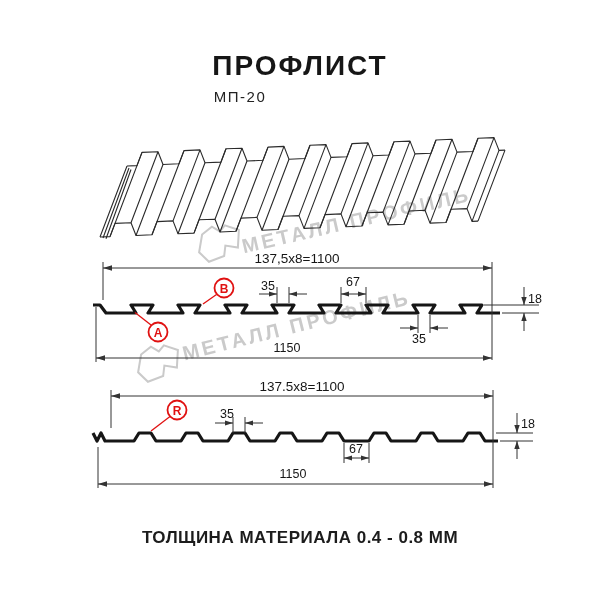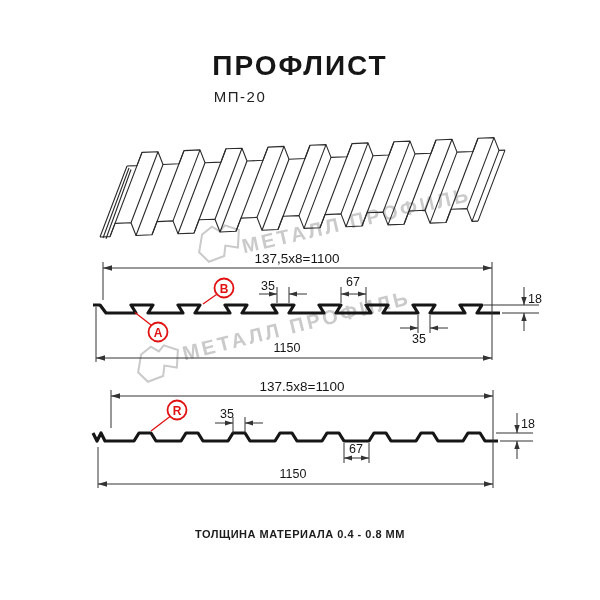--- a/index.html
+++ b/index.html
@@ -10,21 +10,21 @@
   .page-title{
     position:absolute;top:50px;left:0;width:600px;text-align:center;
     font-size:28px;font-weight:700;letter-spacing:2px;color:#161616;
   }
   .page-subtitle{
     position:absolute;top:88px;left:0;width:480px;text-align:center;
     font-size:15px;font-weight:500;letter-spacing:1.5px;color:#222;
   }
   .footer-note{
     position:absolute;top:528px;left:0;width:600px;text-align:center;
-    font-size:11px;font-weight:600;letter-spacing:0.5px;color:#1c1c1c;
+    font-size:17px;font-weight:600;letter-spacing:0.5px;color:#1c1c1c;
   }
   svg{position:absolute;left:0;top:0;}
   text.dim{font-family:"Liberation Sans",sans-serif;font-size:12.5px;fill:#161616;}
   text.formula{font-family:"Liberation Sans",sans-serif;font-size:13.5px;fill:#161616;}
   text.callout{font-family:"Liberation Sans",sans-serif;font-size:12px;font-weight:600;fill:#e01111;}
   text.wm{font-family:"Liberation Sans",sans-serif;font-size:20px;font-weight:700;letter-spacing:3px;fill:#cacaca;}
 </style>
 </head>
 <body>
 

